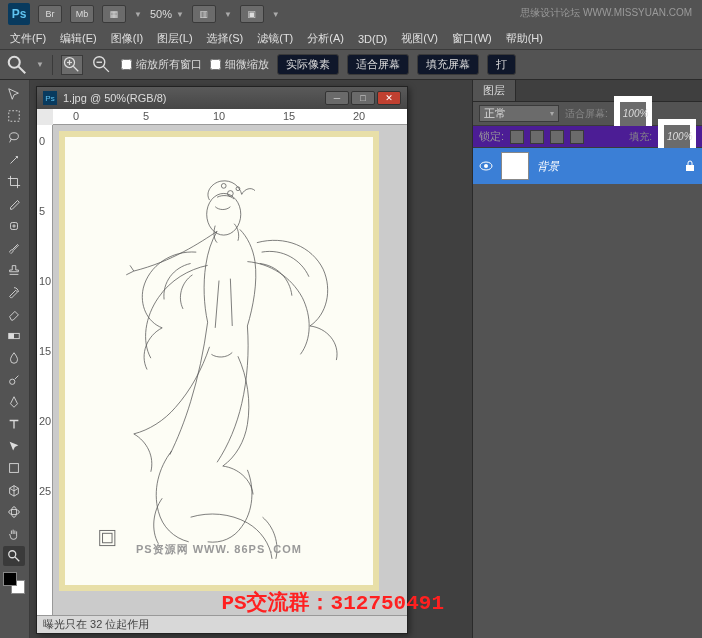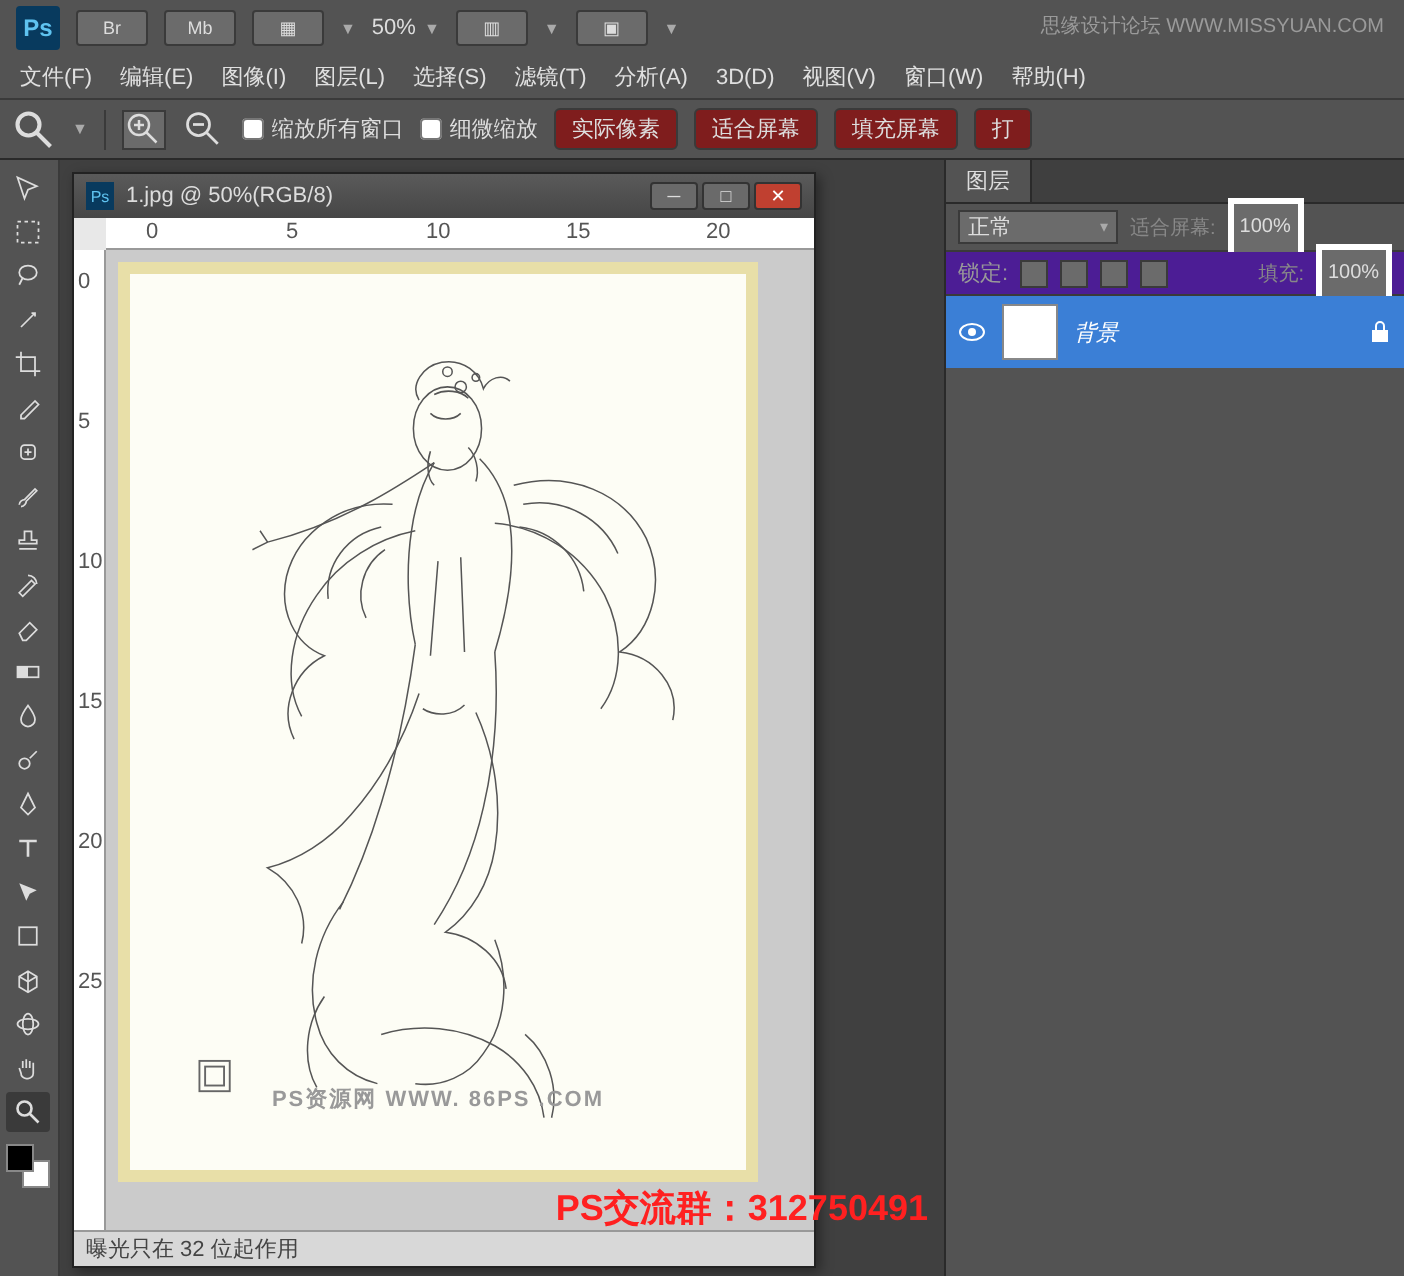--- a/index.html
+++ b/index.html
@@ -1,31 +1,31 @@
 <!DOCTYPE html>
 <html><head>
 <meta charset="utf-8">
 <style>
 *{margin:0;padding:0;box-sizing:border-box;font-family:"Microsoft YaHei",Arial,sans-serif;font-size:11px;}
 body{background:#535353;width:702px;height:638px;overflow:hidden;position:relative;}
 .topbar{height:28px;background:#535353;display:flex;align-items:center;padding:0 8px;gap:8px;}
 .ps-logo{width:22px;height:22px;background:#083a5e;color:#5fc3f0;display:flex;align-items:center;justify-content:center;font-weight:bold;font-size:12px;border-radius:2px;}
-.top-icon{width:36px;height:18px;background:#6b6b6b;border:1px solid #3a3a3a;border-radius:2px;display:flex;align-items:center;justify-content:center;color:#ddd;font-size:9px;}
+.top-icon{width:24px;height:18px;background:#6b6b6b;border:1px solid #3a3a3a;border-radius:2px;display:flex;align-items:center;justify-content:center;color:#ddd;font-size:9px;}
 .zoom-sel{display:flex;align-items:center;color:#ddd;gap:4px;text-align:right;}
 .zoom-sel .val{font-size:11px;}
 .tri{font-size:8px;color:#aaa;}
 .watermark-top{position:absolute;right:10px;top:6px;color:#9a9a9a;font-size:10px;}
 .menubar{height:22px;background:#535353;display:flex;align-items:center;padding:0 10px;gap:14px;color:#e0e0e0;border-bottom:1px solid #3a3a3a;}
 .menu-item{cursor:default;}
 .optbar{height:30px;background:#535353;display:flex;align-items:center;padding:0 6px;gap:8px;border-bottom:1px solid #2a2a2a;color:#ddd;}
 .tool-ic{width:22px;height:20px;display:flex;align-items:center;justify-content:center;}
 .sep{width:1px;height:20px;background:#3a3a3a;}
 .chk{display:flex;align-items:center;gap:4px;}
 .chk input{width:11px;height:11px;}
-.btn{background:#7f1d1d;border:1px solid #3a3a3a;border-radius:3px;padding:2px 8px;color:#ddd;}
+.btn{background:#0f172a;border:1px solid #3a3a3a;border-radius:3px;padding:2px 8px;color:#ddd;}
 .main{display:flex;height:558px;}
 .toolbox{width:30px;background:#535353;border-right:1px solid #3a3a3a;padding:4px 3px;display:flex;flex-direction:column;gap:2px;}
 .tool{width:22px;height:20px;display:flex;align-items:center;justify-content:center;color:#ddd;border-radius:2px;cursor:default;}
 .tool.sel{background:#3a3a3a;}
 .tool svg{width:14px;height:14px;}
 .colorsw{margin-top:4px;position:relative;width:22px;height:22px;}
 .fg{position:absolute;width:14px;height:14px;background:#000;border:1px solid #888;top:0;left:0;}
 .bg{position:absolute;width:14px;height:14px;background:#fff;border:1px solid #888;bottom:0;right:0;}
 .workspace{flex:1;background:#404040;position:relative;padding:6px;}
 .docwin{width:372px;background:#e8e8e8;border:1px solid #222;box-shadow:2px 2px 6px rgba(0,0,0,0.4);}
@@ -44,31 +44,31 @@
 .art{position:absolute;inset:12px;}
 .art svg{width:100%;height:100%;}
 .wm{position:absolute;bottom:28px;left:50%;transform:translateX(-50%);color:#999;font-size:11px;letter-spacing:1px;font-weight:bold;white-space:nowrap;}
 .status{height:18px;background:#d8d8d8;border-top:1px solid #999;display:flex;align-items:center;padding:0 6px;font-size:10px;color:#444;}
 .panels{width:230px;background:#535353;border-left:1px solid #2a2a2a;display:flex;flex-direction:column;}
 .ptab{height:22px;background:#3f3f3f;border-bottom:1px solid #2a2a2a;display:flex;align-items:center;}
 .ptab .tab{padding:0 10px;height:100%;display:flex;align-items:center;color:#ddd;background:#535353;border-right:1px solid #2a2a2a;}
 .pctrl{height:24px;background:#535353;display:flex;align-items:center;padding:0 6px;gap:6px;border-bottom:1px solid #3a3a3a;}
 .blend{width:80px;height:17px;background:#6b6b6b;border:1px solid #3a3a3a;color:#ddd;padding:0 4px;display:flex;align-items:center;justify-content:space-between;}
 .plabel{color:#888;font-size:10px;}
-.pct{width:38px;height:15px;background:#6b6b6b;border:3px solid #ffffff;color:#ddd;padding:12px 3px;font-size:10px;display:flex;align-items:center;}
+.pct{width:38px;height:15px;background:#6b6b6b;border:6px solid #ffffff;color:#ddd;padding:12px 3px;font-size:10px;display:flex;align-items:center;font-style:italic;}
 .lockrow{height:22px;background:#4c1d95;display:flex;align-items:center;padding:0 6px;gap:6px;border-bottom:1px solid #3a3a3a;color:#999;font-size:10px;}
 .lockic{width:14px;height:14px;background:#6b6b6b;border:1px solid #3a3a3a;}
 .layers{flex:1;background:#535353;overflow:hidden;}
 .layer{height:36px;display:flex;align-items:center;padding:0 6px;gap:8px;}
 .layer.sel{background:#3b7fd6;color:#fff;}
 .eye{width:14px;height:14px;display:flex;align-items:center;justify-content:center;}
 .thumb{width:28px;height:28px;background:#fff;border:1px solid #888;}
 .lname{flex:1;font-style:italic;}
 .lock{width:12px;height:12px;}
-.redtext{position:absolute;right:8px;bottom:22px;color:#ff2020;font-size:18px;font-weight:bold;}
+.redtext{position:absolute;right:28px;bottom:22px;color:#ff2020;font-size:21px;font-weight:bold;font-family:Liberation Mono, monospace;}
 </style>
 </head>
 <body>
 
 <div class="topbar">
   <div class="ps-logo">Ps</div>
   <div class="top-icon">Br</div>
   <div class="top-icon">Mb</div>
   <div class="top-icon">▦</div>
   <div class="tri">▼</div>

